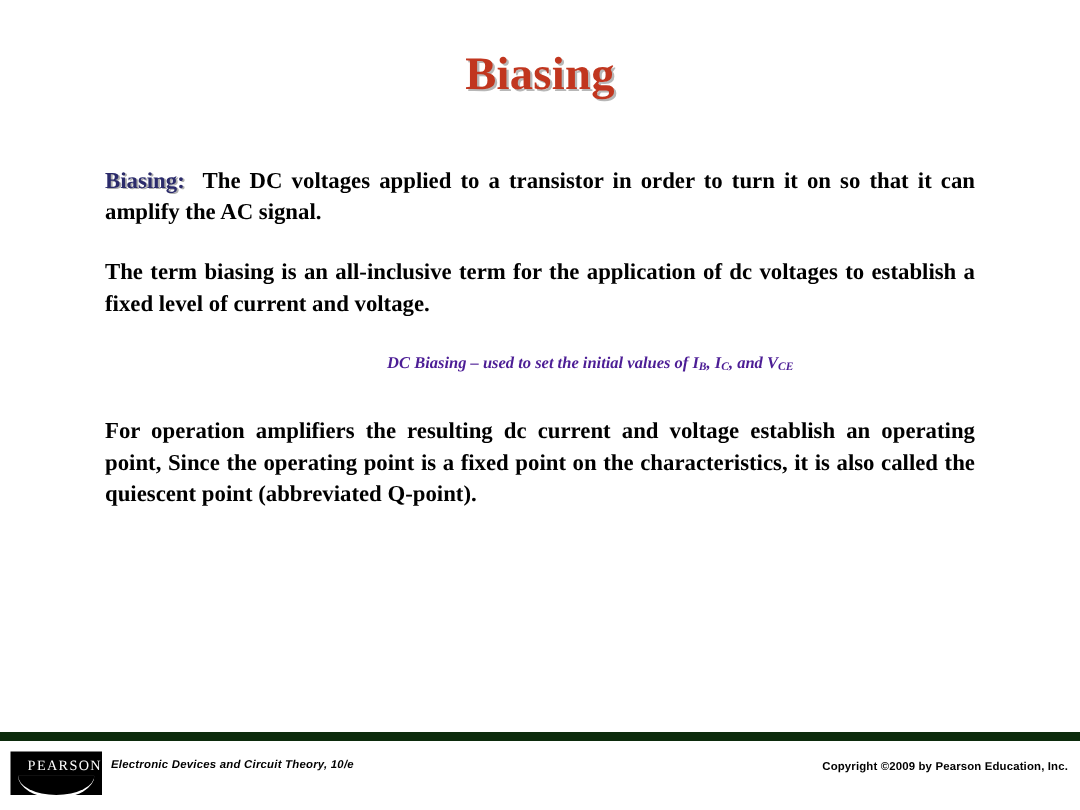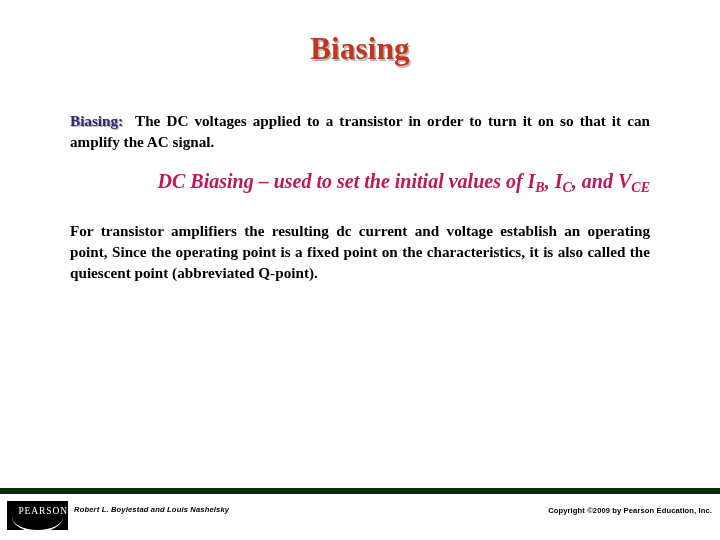--- a/index.html
+++ b/index.html
@@ -69,24 +69,24 @@
   }
 
   
   .highlight {
     margin-top: 19px;
     margin-bottom: 22px;
     padding-left: 67px;
     font-family: "Liberation Serif", serif;
     font-weight: bold;
     font-style: italic;
-    font-size: 20px;
+    font-size: 11px;
     line-height: 21px;
-    color: #be185d;
-    text-align: right;
+    color: #4c1d95;
+    text-align: center;
   }
   .highlight sub {
     font-size: 0.7em;
     vertical-align: -0.25em;
     font-style: italic;
   }
 
   
   .footer-rule {
     position: absolute;
@@ -171,40 +171,41 @@
 <div class="slide">
 
   <div class="slide-title">Biasing</div>
 
   <div class="body-area">
 
     <p class="para p1">
       <span class="lead-label">Biasing:</span><span>&nbsp; </span><span>The DC voltages applied to a transistor in order to turn it on so that it can amplify the AC signal.</span>
     </p>
 
+    <p class="para p2">The term biasing is an all-inclusive term for the application of dc voltages to establish a fixed level of current and voltage.</p>
 
     <div class="highlight">
       <span>DC Biasing – used to set the initial values of I</span><sub>B</sub><span>, I</span><sub>C</sub><span>, and V</span><sub>CE</sub><br>
     </div>
 
-    <p class="para p4">For transistor amplifiers the resulting dc current and voltage establish an operating point, Since the operating point is a fixed point on the characteristics, it is also called the quiescent point (abbreviated Q-point).</p>
+    <p class="para p4">For operation amplifiers the resulting dc current and voltage establish an operating point, Since the operating point is a fixed point on the characteristics, it is also called the quiescent point (abbreviated Q-point).</p>
 
   </div>
 
   <div class="footer-rule"></div>
 
   <div class="footer">
 
     <div class="pearson-logo">
       <div class="word">PEARSON</div>
       <div class="swoosh"></div>
     </div>
 
     <div class="book-credit">
-      <div>Robert L. Boylestad and Louis Nashelsky</div>
+      <div>Electronic Devices and Circuit Theory, 10/e</div>
     </div>
 
     <div class="copyright">
       <div>Copyright ©2009 by Pearson Education, Inc.</div>
     </div>
 
   </div>
 
 </div>
 

